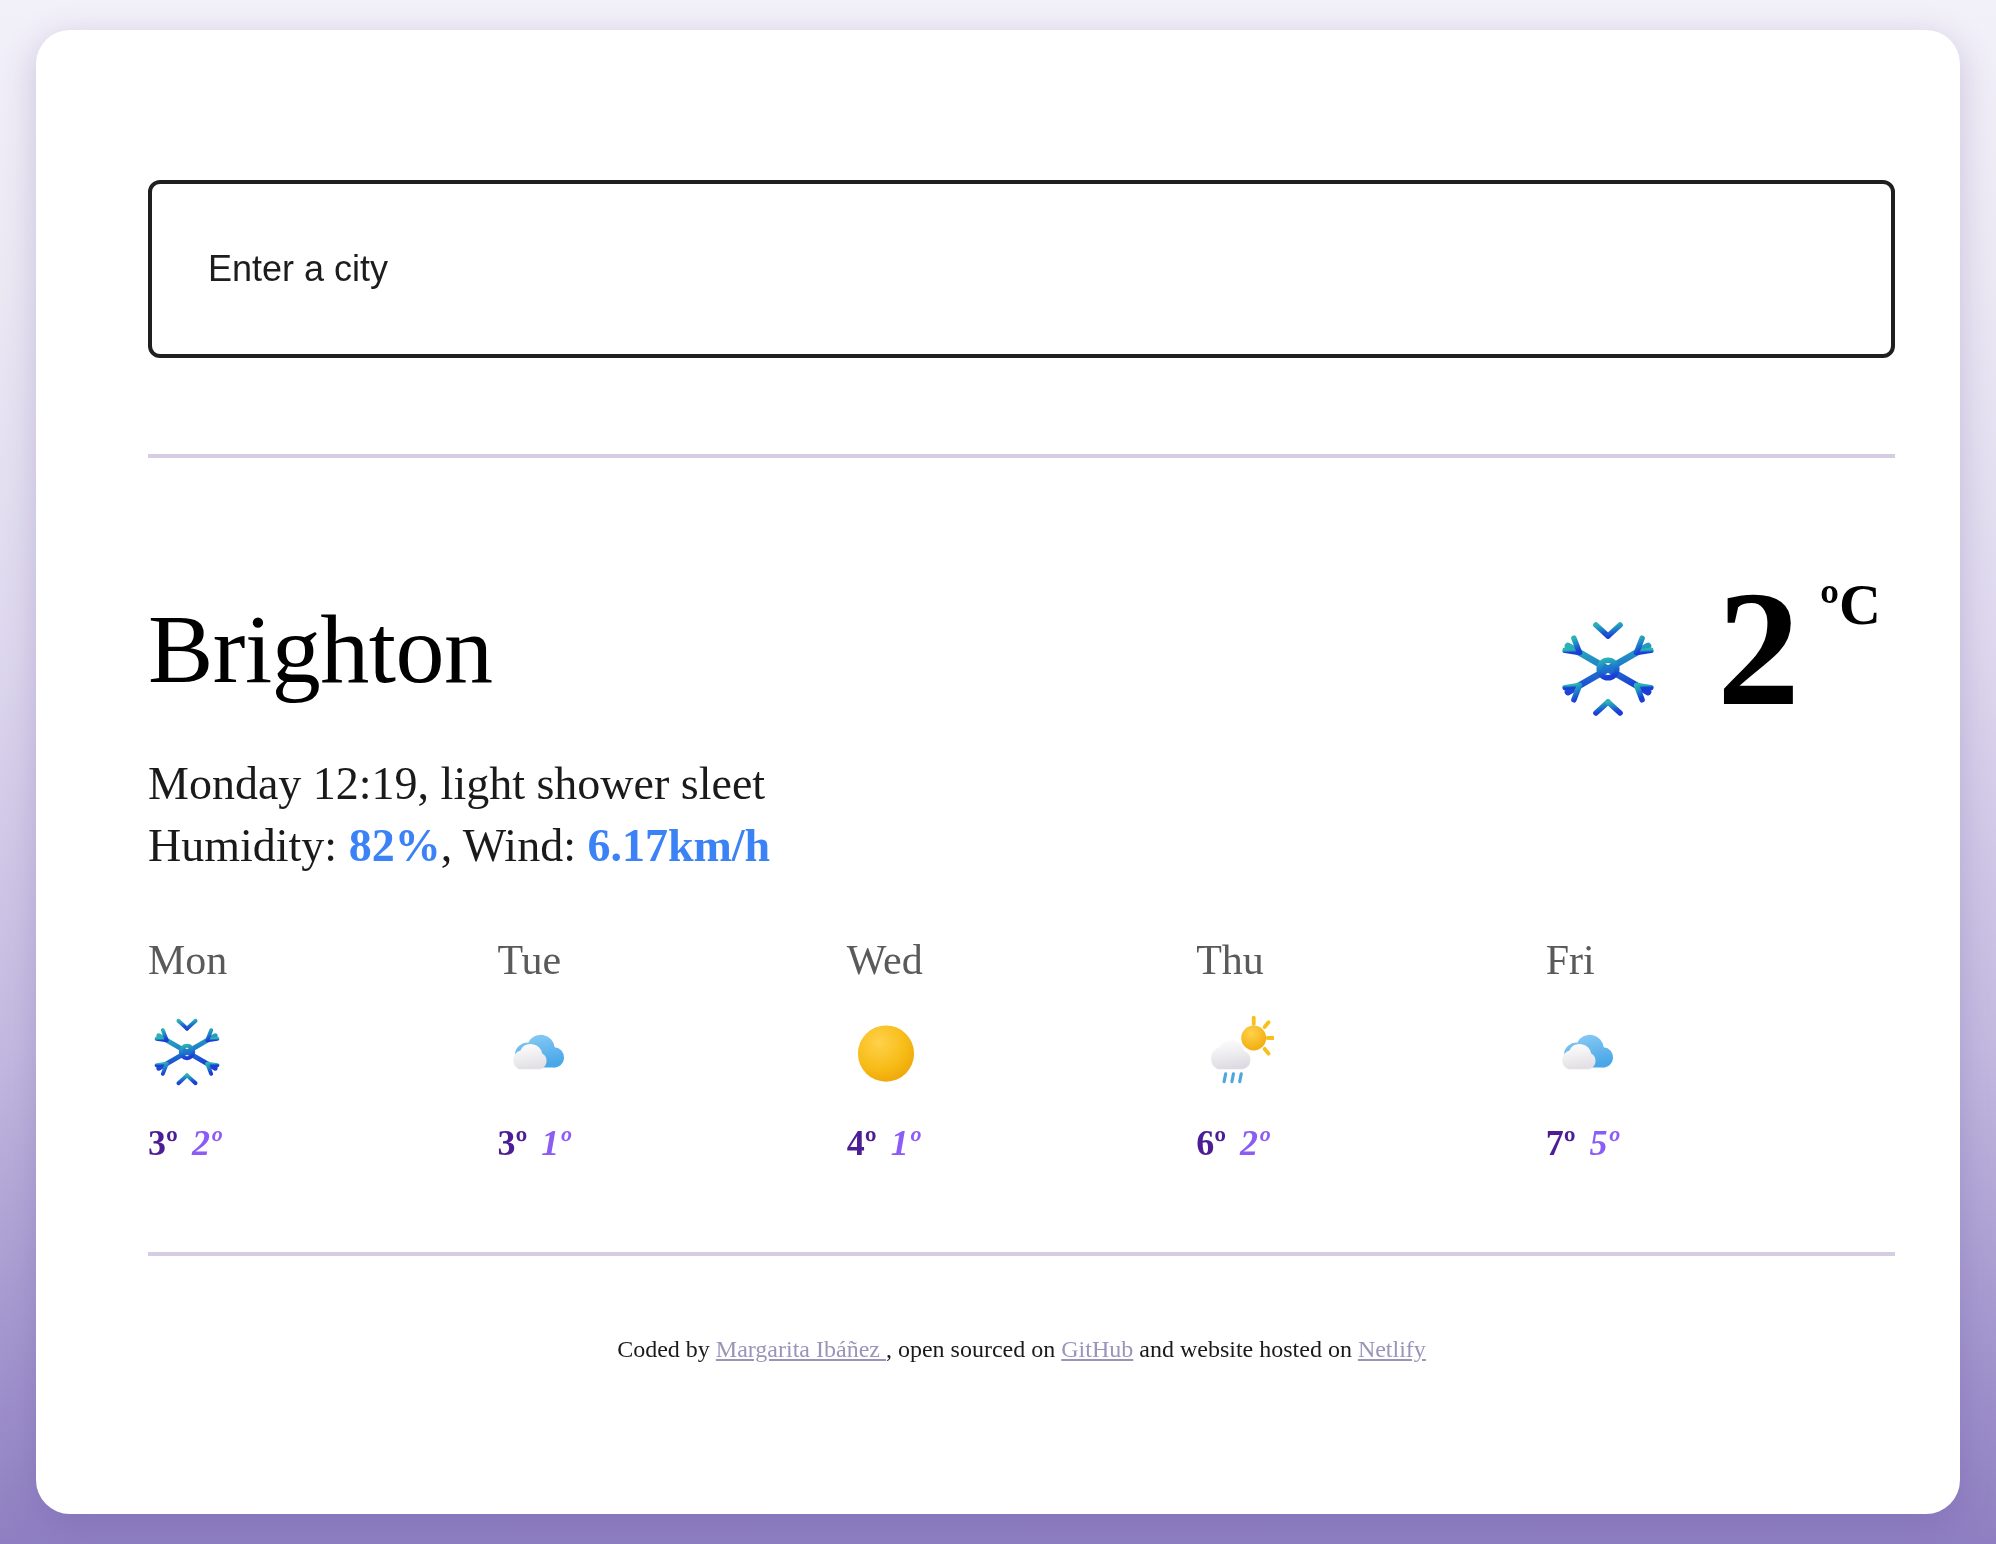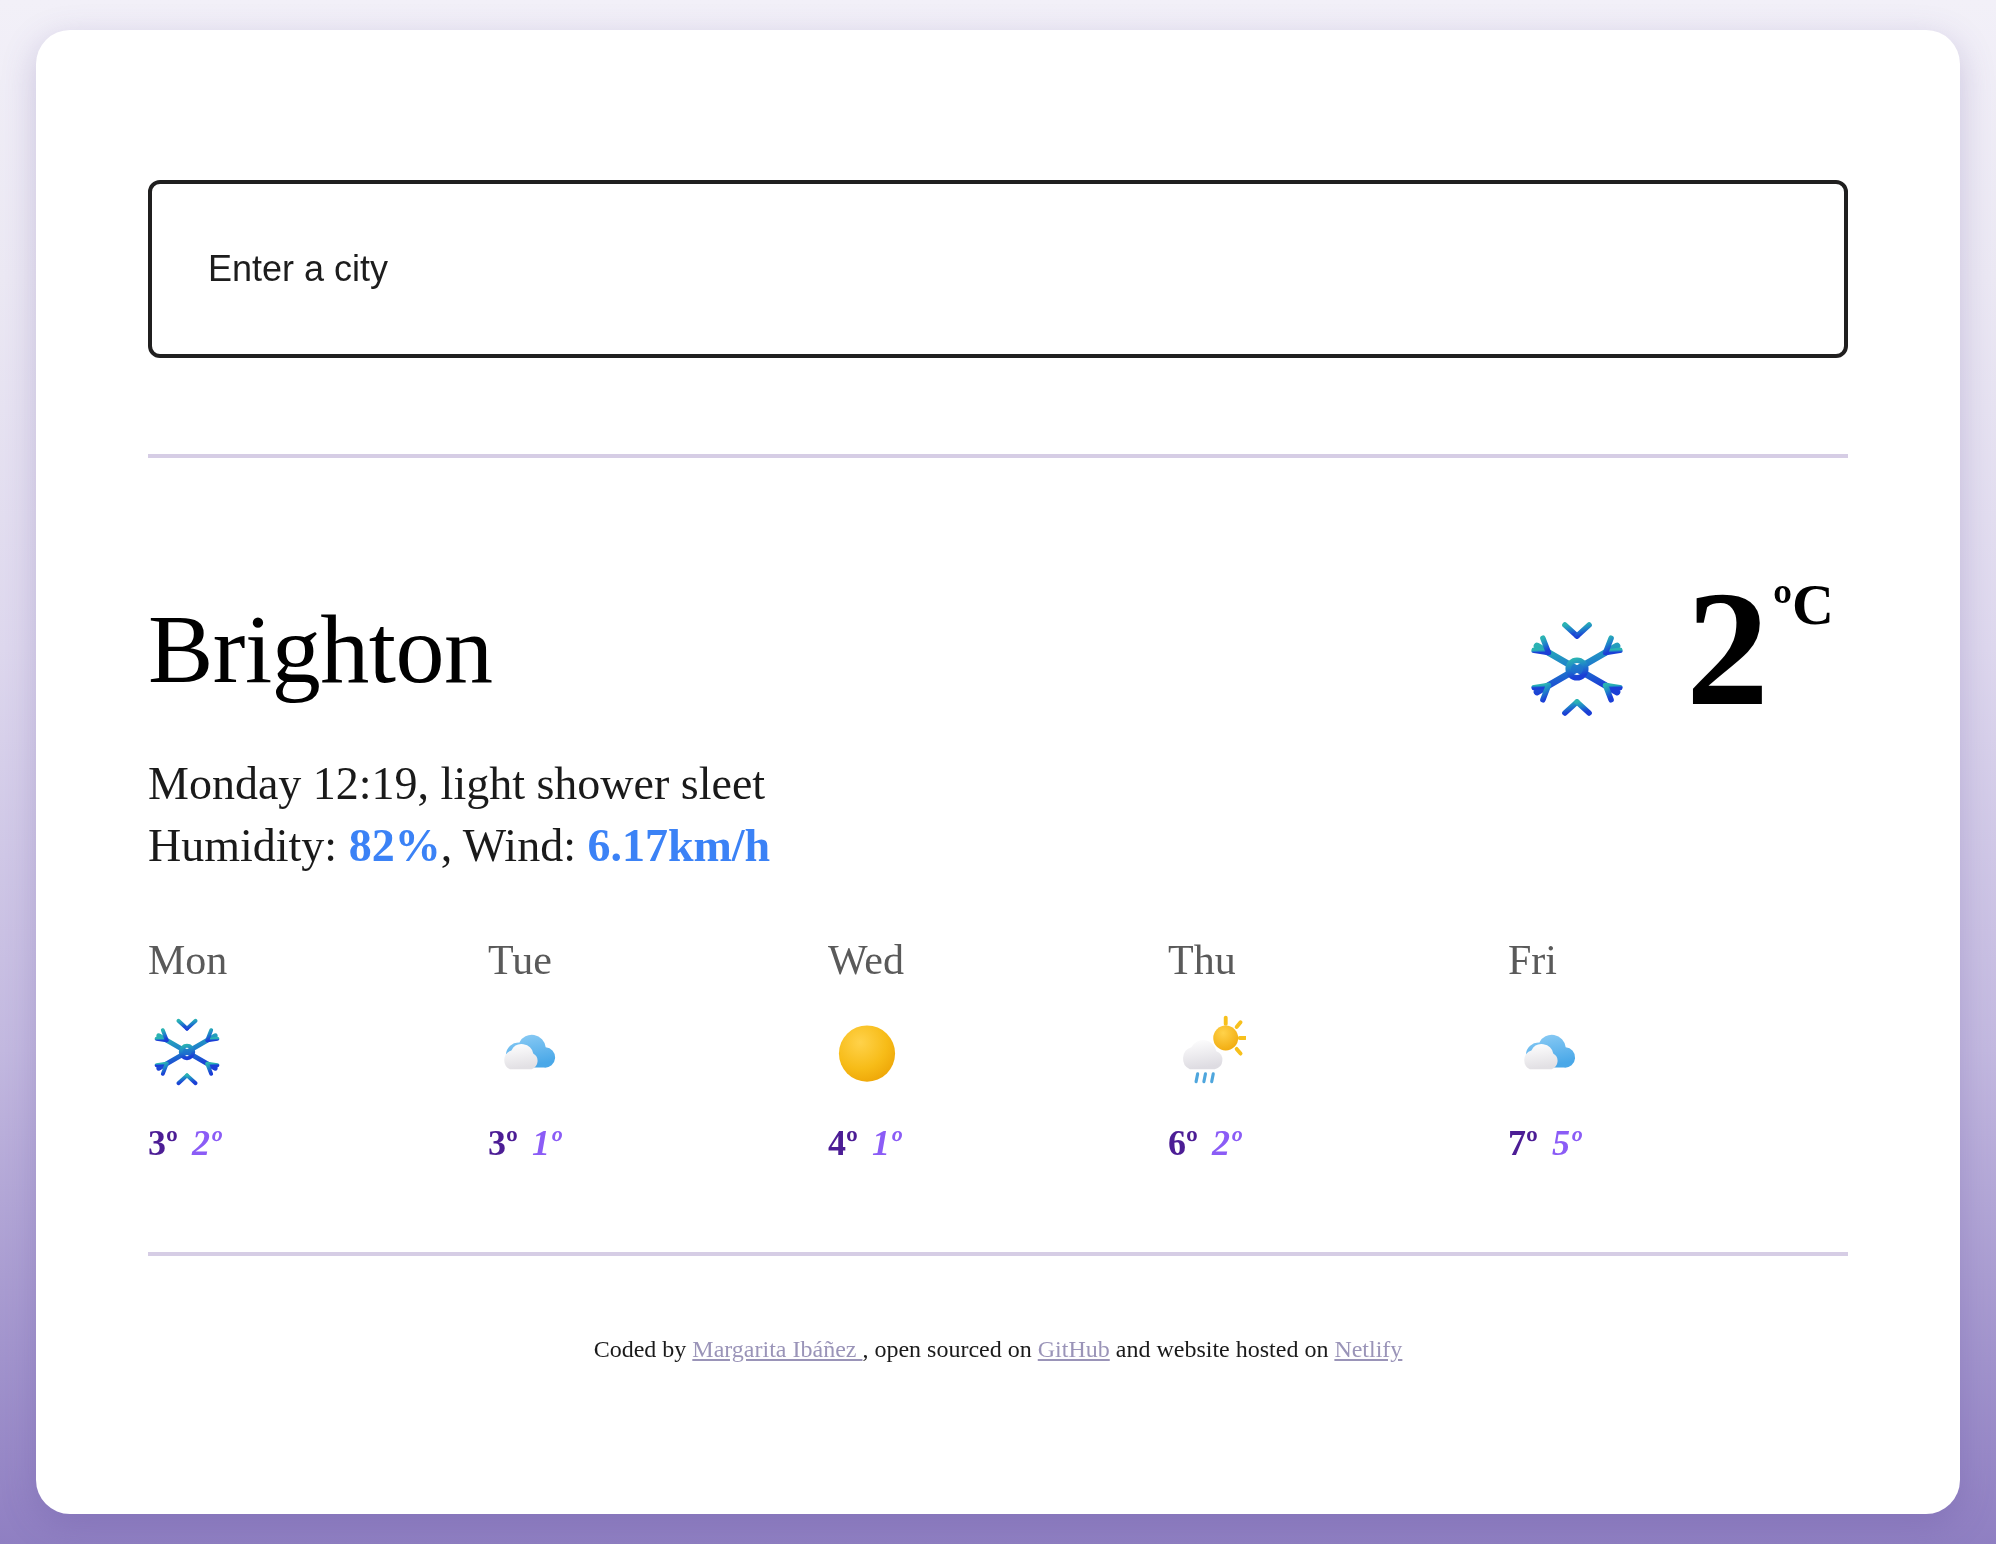--- a/index.html
+++ b/index.html
@@ -22,21 +22,21 @@
     overflow: hidden;
   }
 
   
   .card {
     width: 100%;
     height: 100%;
     background: #ffffff;
     border-radius: 34px;
     box-shadow: 0 10px 34px rgba(90, 70, 150, 0.25);
-    padding: 150px 112px 0 112px;
+    padding: 150px 65px 0 112px;
     position: relative;
     overflow: hidden;
   }
 
   
   .search-row {
     display: flex;
     align-items: stretch;
     gap: 24px;
     margin-bottom: 0;
@@ -130,21 +130,21 @@
     font-size: 166px;
     font-weight: bold;
     color: #000000;
     line-height: 0.92;
   }
   .temp-unit {
     font-size: 58px;
     font-weight: bold;
     color: #000000;
     margin-top: 4px;
-    margin-left: 4px;
+    margin-left: 20px;
   }
 
   
   .forecast {
     display: flex;
     margin-top: 58px;
   }
   .forecast-day {
     flex: 1 1 0;
     text-align: left;

